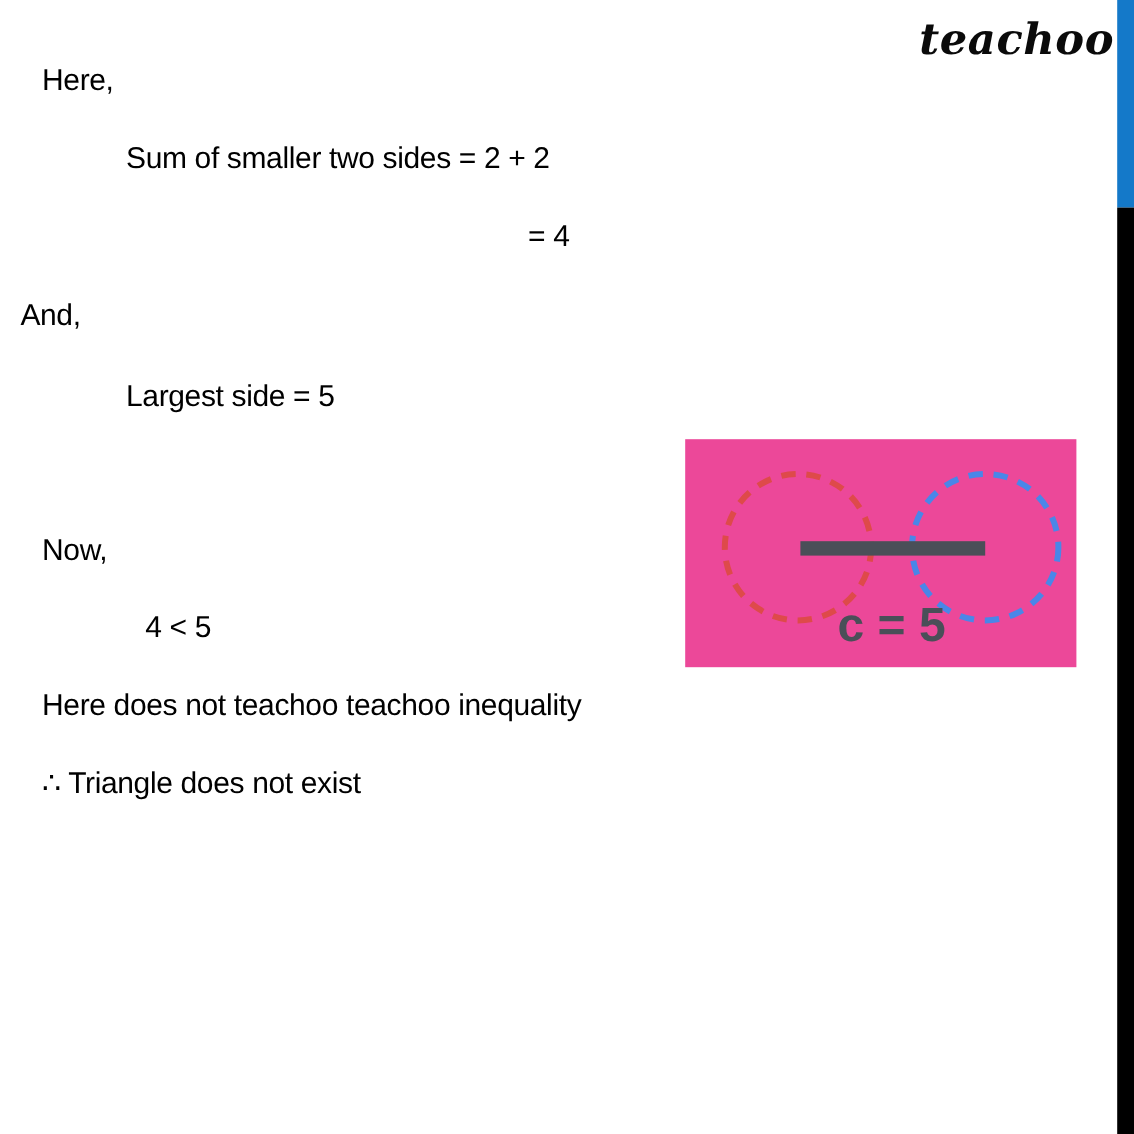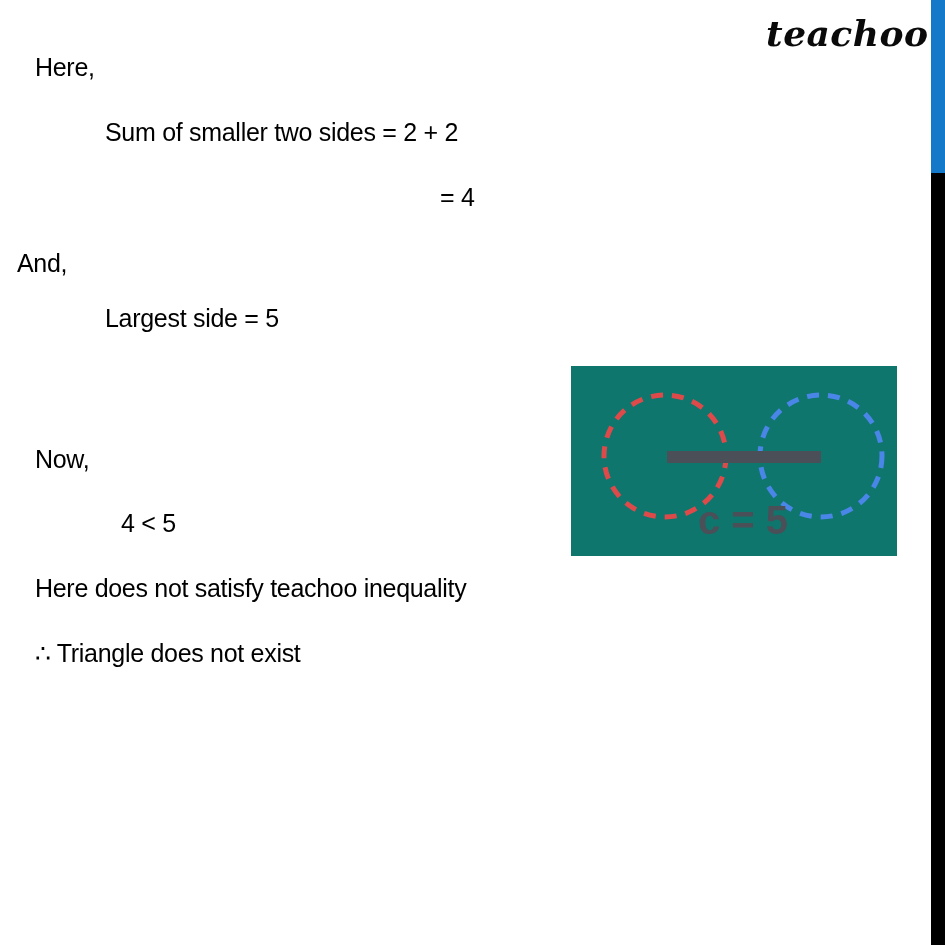--- a/index.html
+++ b/index.html
@@ -29,46 +29,46 @@
   .stripe-blue {
     position: absolute; left: 931px; top: 0; width: 14px; height: 173px;
     background: #1479c9;
   }
   .stripe-black {
     position: absolute; left: 931px; top: 173px; width: 14px; height: 772px;
     background: #000000;
   }
   .diagram {
     position: absolute; left: 571px; top: 366px; width: 326px; height: 190px;
-    background: #0f766e;
+    background: #ec4899;
   }
 </style>
 </head>
 <body>
 
 <div class="logo">teachoo</div>
 
 <div class="stripe-blue"></div>
 <div class="stripe-black"></div>
 
 <div class="line" style="left:35px; top:52px;">Here,</div>
 
 <div class="line" style="left:105px; top:117px;"><b>Sum of smaller two sides</b><span> = 2 + 2</span></div>
 
 <div class="line" style="left:440px; top:182px;"><b>= 4</b></div>
 
 <div class="line" style="left:17px; top:248px;">And,</div>
 
-<div class="line" style="left:105px; top:303px;"><b>Largest side = 5</b></div>
+<div class="line" style="left:105px; top:315px;"><b>Largest side = 5</b></div>
 
 <div class="line" style="left:35px; top:444px;">Now,</div>
 
 <div class="line" style="left:105px; top:508px;margin-left:16px;"><b>4 &lt; 5</b></div>
 
-<div class="line" style="left:35px; top:573px;"><span>Here </span><b>does not satisfy</b><span> teachoo inequality</span></div>
+<div class="line" style="left:35px; top:573px;"><span>Here </span><b>does not teachoo</b><span> teachoo inequality</span></div>
 
 <div class="line" style="left:35px; top:638px;"><span>∴ Triangle </span><b>does not exist</b></div>
 
 <div class="diagram">
   <svg width="326" height="190" viewBox="0 0 326 190">
     <circle cx="94" cy="90" r="61" fill="none" stroke="#de4a4a" stroke-width="5" stroke-dasharray="12 9"></circle>
     <circle cx="250" cy="90" r="61" fill="none" stroke="#4a86e8" stroke-width="5" stroke-dasharray="12 9"></circle>
     <rect x="96" y="85" width="154" height="12" fill="#4a4f58"></rect>
     <text x="172" y="168" text-anchor="middle" font-family="Liberation Sans, sans-serif" font-weight="bold" font-size="40" fill="#4a4f58">c = 5</text>
   </svg>

